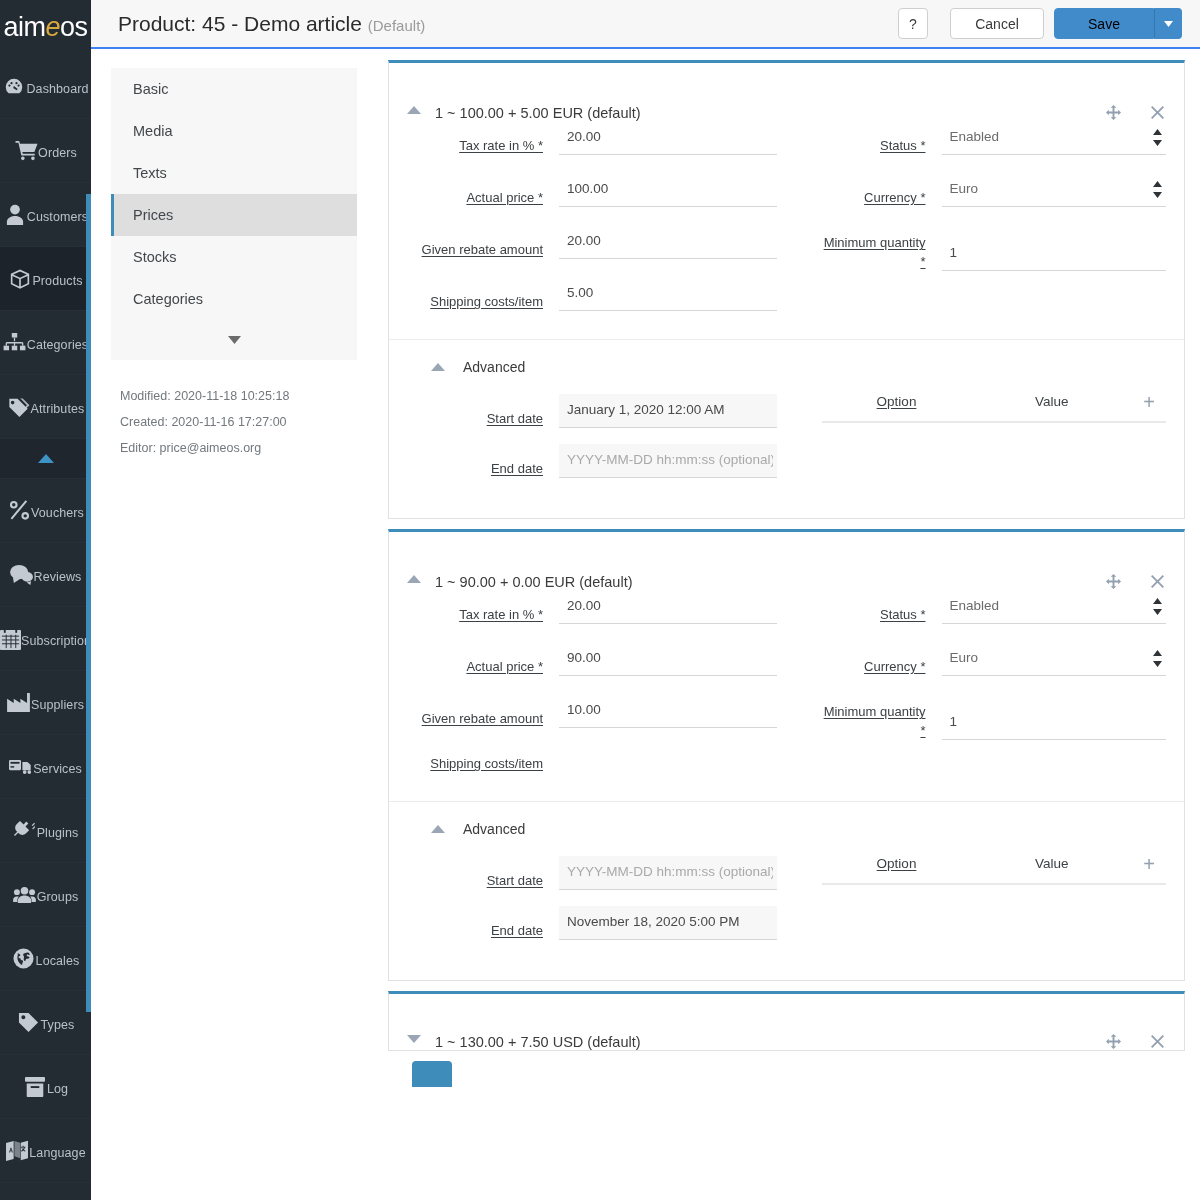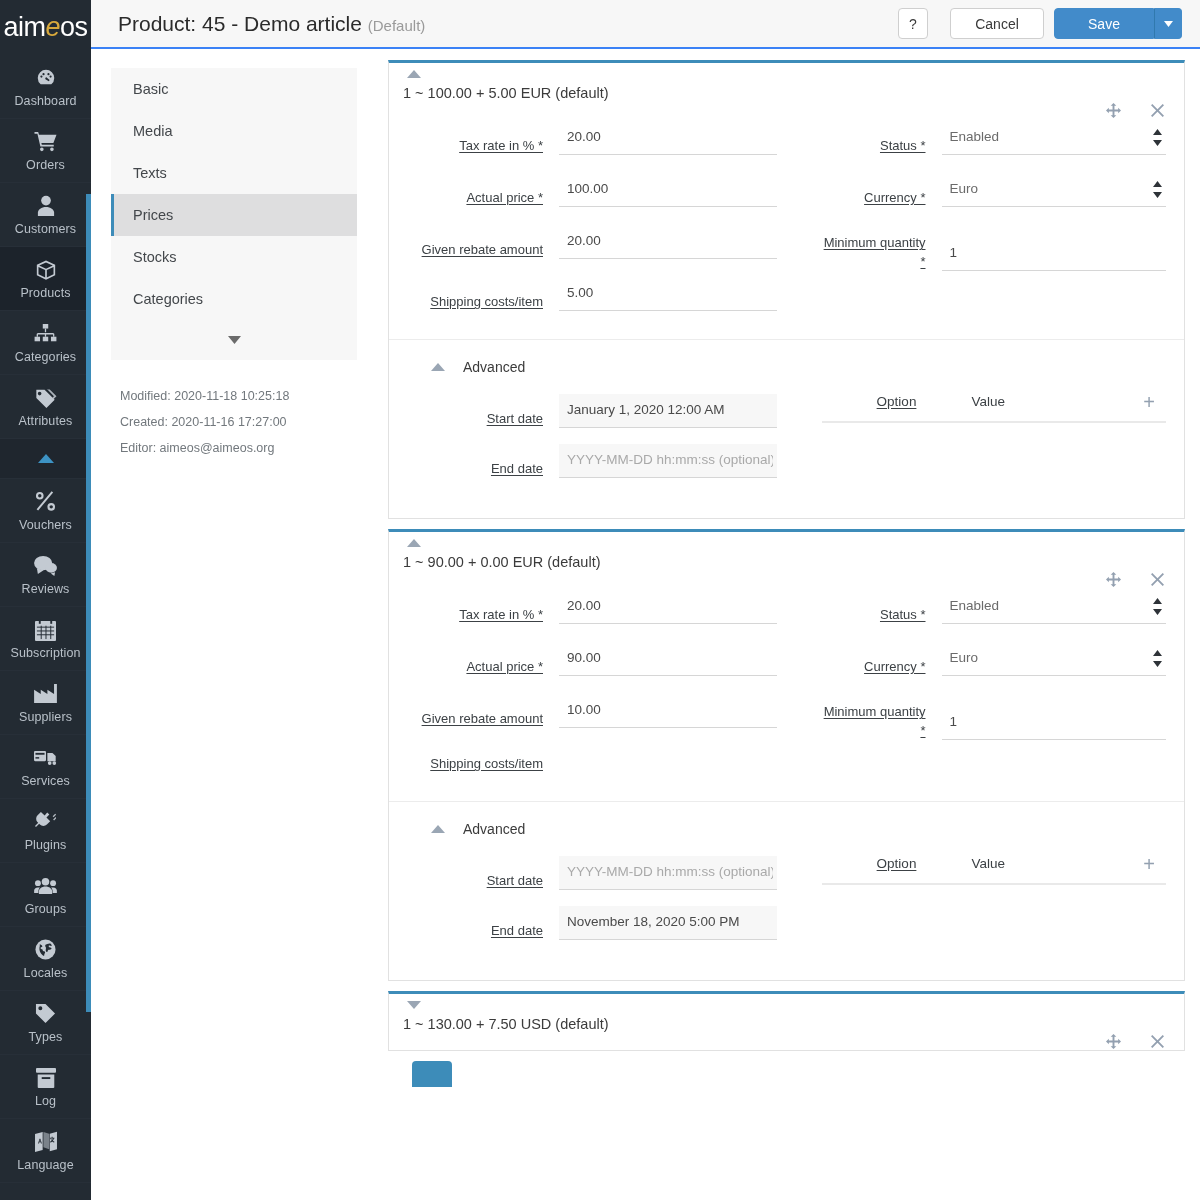--- a/index.html
+++ b/index.html
@@ -12,21 +12,21 @@
   
   #sidebar {
     position: absolute; left: 0; top: 0;
     width: 91px; height: 1200px;
     background: #232b33;
     overflow: hidden;
   }
   .side-item {
     position: relative;
     height: 64px;
-    display: flex; flex-direction: column;
+    display: flex; flex-direction: row;
     align-items: center; justify-content: center;
     color: #b6bec7;
     cursor: pointer;
     border-bottom: 1px solid #272f38;
     text-align: center;
   }
   .side-item .si-label {
     font-size: 12.5px;
     line-height: 14px;
     margin-top: 4px;
@@ -89,21 +89,21 @@
     display: flex; align-items: center; justify-content: center;
     cursor: pointer;
     font-family: "Liberation Sans", sans-serif;
   }
   #help-btn { width: 30px; margin-right: 22px; }
   #cancel-btn { width: 94px; margin-right: 10px; }
   #save-group { display: flex; }
   #save-btn {
     width: 100px; height: 31px;
     background: #428bca; border: 1px solid #428bca;
-    color: #ffffff; font-size: 14px;
+    color: #000000; font-size: 14px;
     border-radius: 4px 0 0 4px;
     display: flex; align-items: center; justify-content: center;
     cursor: pointer;
   }
   #save-caret {
     width: 28px; height: 31px;
     background: #428bca; border: 1px solid #428bca;
     border-left: 1px solid #3079ae;
     border-radius: 0 4px 4px 0;
     display: flex; align-items: center; justify-content: center;
@@ -149,23 +149,22 @@
   }
   .panel {
     background: #fff;
     border: 1px solid #e1e1e1;
     border-top: 3px solid #3d8cb9;
     margin-bottom: 10px;
     position: relative;
   }
   .panel-head {
     height: 58px;
-    display: flex; align-items: flex-start;
+    display: flex; align-items: flex-end;
     padding: 0 18px 0 14px;
-    flex-direction: column;
   }
   .panel-chevron {
     width: 22px; height: 22px;
     display: flex; align-items: center; justify-content: center;
     cursor: pointer; margin-right: 10px;
   }
   .panel-chevron svg { fill: #9aa6b4; }
   .panel-title {
     font-size: 14.5px; color: #3b3b3b;
   }
@@ -247,21 +246,21 @@
   .adv-left .field .ctl { max-width: 234px; text-decoration: underline; }
 
   .optval-head {
     display: flex; align-items: center;
     border-bottom: 2px solid #e9e9e9;
     padding-bottom: 12px;
     font-size: 13.5px;
     color: #3c4145;
   }
   .optval-head .oh-option { width: 150px; text-align: center; text-decoration: underline; text-underline-offset: 2px; }
-  .optval-head .oh-value { flex: 1; }
+  .optval-head .oh-value { flex: 1; text-align: center; }
   .optval-head .oh-add { width: 34px; text-align: center; cursor: pointer; color: #93a0b0; font-size: 20px; line-height: 14px; }
 
   .panel.collapsed .panel-head { height: 56px; }
 
   #add-price-btn {
     width: 40px; height: 26px;
     background: #3d8cb9;
     border-radius: 4px 4px 0 0;
     margin-top: 4px;
     margin-left: 24px;
@@ -505,21 +504,21 @@
     </div>
   <div id="nav-more">
     <svg width="13" height="8" viewBox="0 0 13 8">
         <path d="M0 0h13L6.5 8z"></path>
       </svg>
   </div>
 </div>
 <div id="meta">
   <div>Modified: 2020-11-18 10:25:18</div>
   <div>Created: 2020-11-16 17:27:00</div>
-  <div>Editor: aimeos@aimeos.org</div>
+  <div>Editor: price@aimeos.org</div>
 </div>
 
 <div id="content">
     <div class="panel">
       <div class="panel-head">
         <span class="panel-chevron">
           <svg width="14" height="8" viewBox="0 0 14 8">
             <path d="M7 0l7 8H0z"></path>
           </svg>
         </span>

